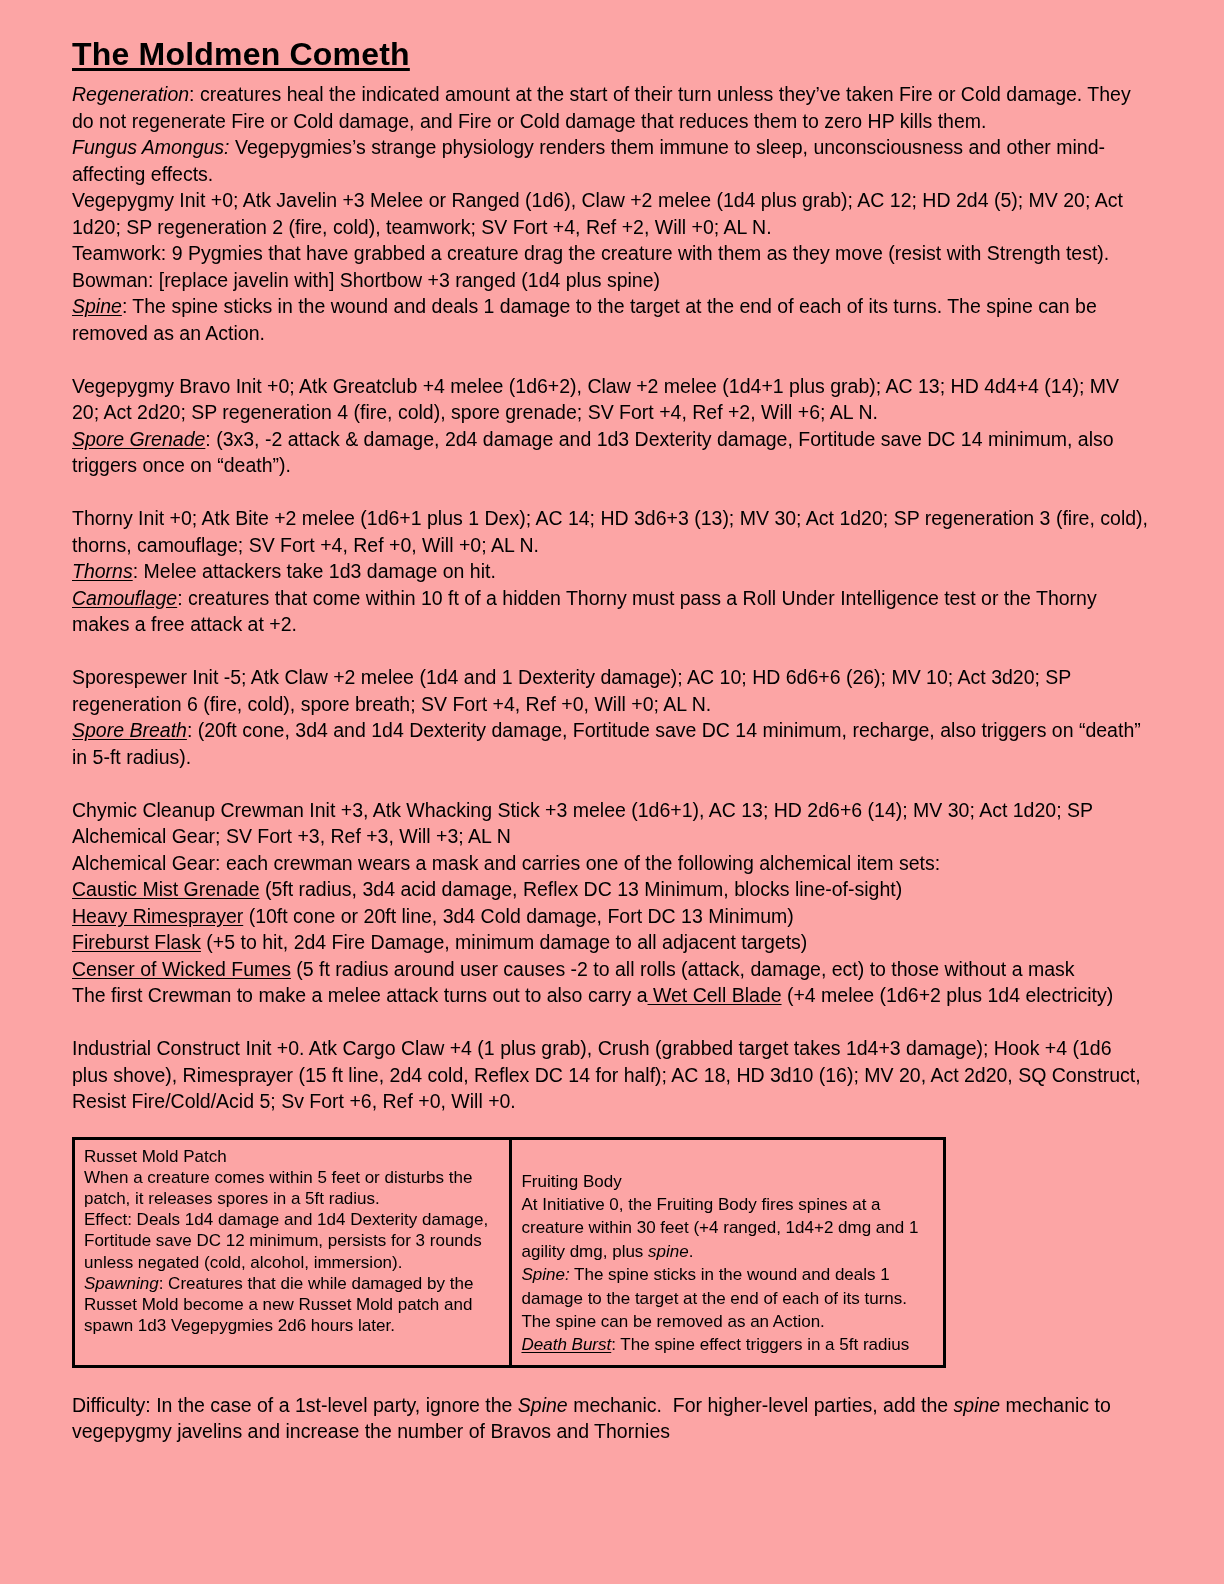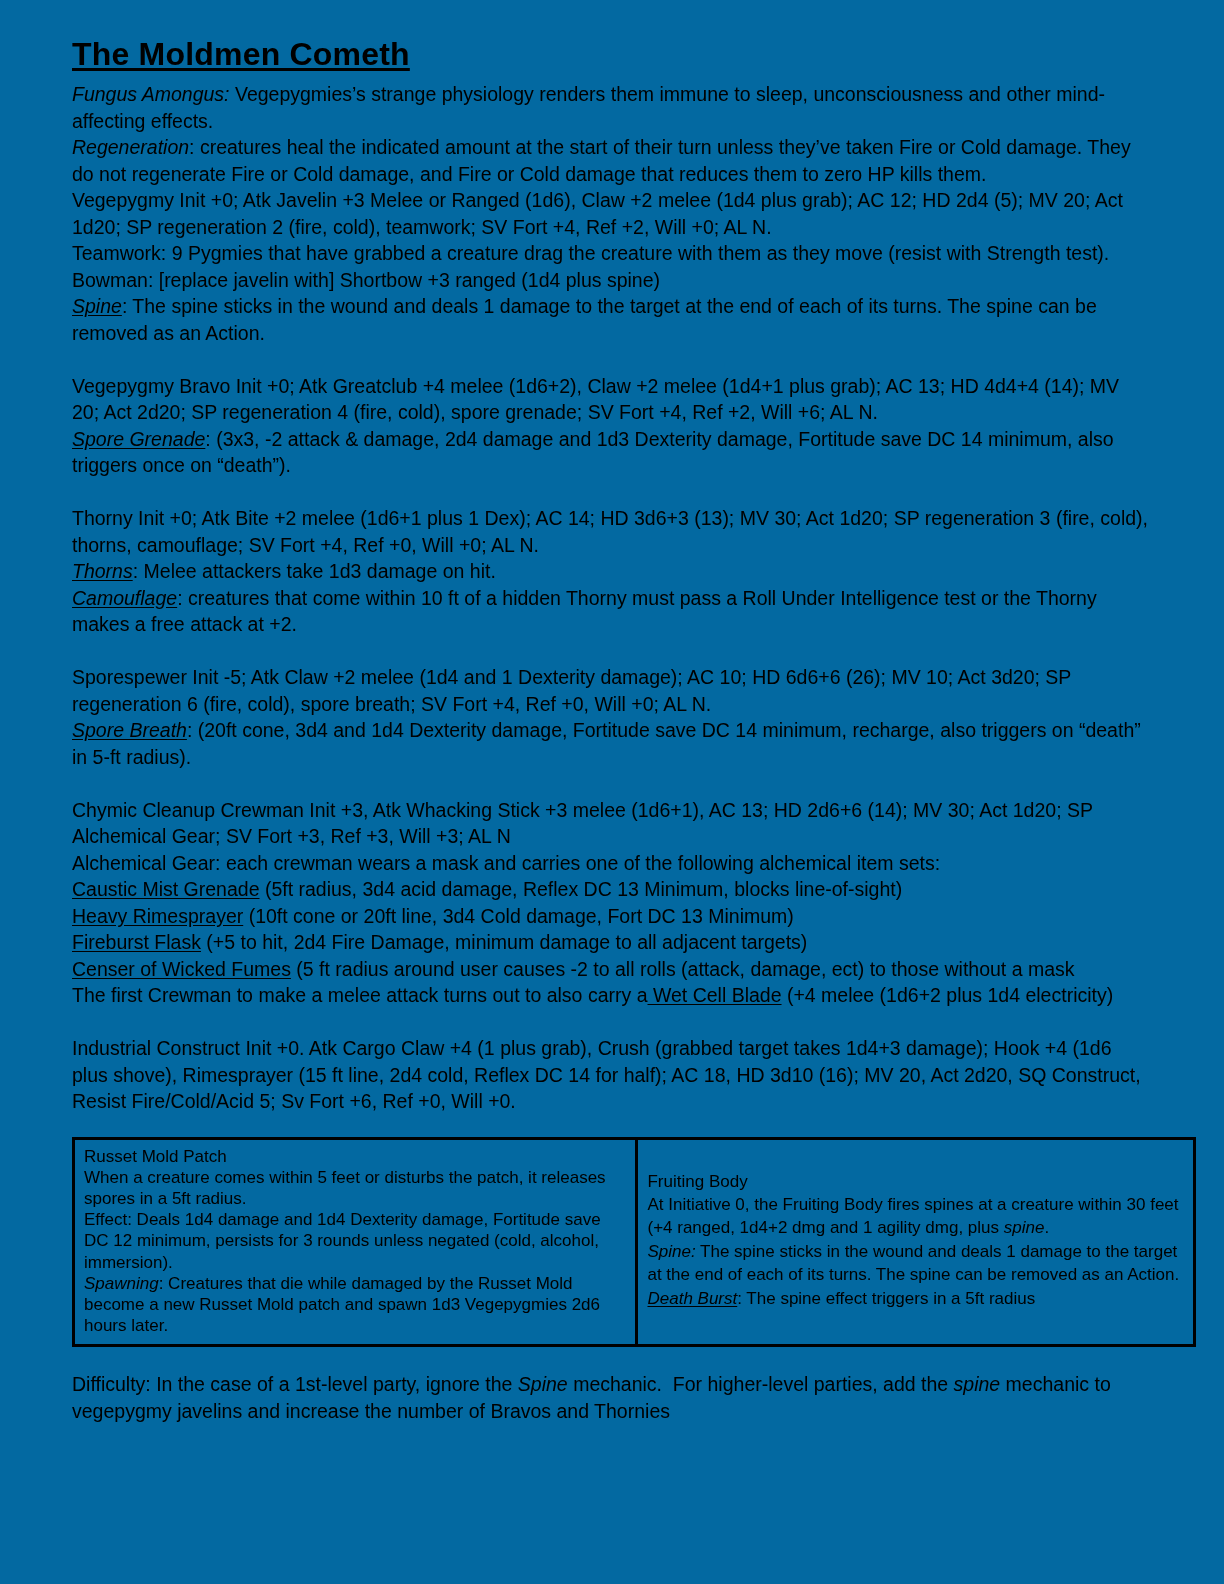--- a/index.html
+++ b/index.html
@@ -1,19 +1,19 @@
 <!DOCTYPE html>
 <html><head>
 <meta charset="utf-8">
 <style>
   html,body{margin:0;padding:0;background:#ffffff;}
   .page{
     position:relative;
     width:1224px;height:1584px;
-    background:#0369a1;
+    background:#fca5a5;
     box-sizing:border-box;
     padding:36px 74px 0 72px;
     font-family:"Liberation Sans","DejaVu Sans",sans-serif;
     color:#000000;
     overflow:hidden;
   }
   .title{
     font-size:32px;line-height:37px;font-weight:700;
     margin:0 0 8px 0;
     text-decoration:underline;
@@ -27,41 +27,41 @@
     margin:0;
     white-space:pre-wrap;
   }
   .para.gap{margin-top:26.5px;}
   .b{font-weight:400;}
   .i{font-style:italic;}
   .u{text-decoration:underline;text-underline-offset:2px;}
   .iu{font-style:italic;text-decoration:underline;text-underline-offset:2px;}
   .mold-table{
     display:flex;
-    width:1124px;
+    width:874px;
     box-sizing:border-box;
     border:3px solid #000000;
     margin-top:22px;
   }
   .cell{box-sizing:border-box;padding:6px 10px 8px 9px;}
   .cell .para{font-size:17px;line-height:21.2px;}
   .cell-left{width:50.4%;border-right:3px solid #000000;}
   .cell-right{width:49.6%;margin-top:24px;}
   .cell-right .para{line-height:23.4px;}
   .footer-para{margin-top:24px;}
 </style>
 </head>
 <body>
 
 <div class="page">
   <h1 class="title">The Moldmen Cometh</h1>
 
   <div id="flow">
+      <div class="para"><span class="i">Regeneration</span><span>: creatures heal the indicated amount at the start of their turn unless they’ve taken Fire or Cold damage. They do not regenerate Fire or Cold damage, and Fire or Cold damage that reduces them to zero HP kills them.</span></div>
       <div class="para"><span class="i">Fungus Amongus:</span><span> Vegepygmies’s strange physiology renders them immune to sleep, unconsciousness and other mind-affecting effects.</span></div>
-      <div class="para"><span class="i">Regeneration</span><span>: creatures heal the indicated amount at the start of their turn unless they’ve taken Fire or Cold damage. They do not regenerate Fire or Cold damage, and Fire or Cold damage that reduces them to zero HP kills them.</span></div>
       <div class="para"><span class="b">Vegepygmy</span><span> Init +0; Atk Javelin +3 Melee or Ranged (1d6), Claw +2 melee (1d4 plus grab); AC 12; HD 2d4 (5); MV 20; Act 1d20; SP regeneration 2 (fire, cold), teamwork; SV Fort +4, Ref +2, Will +0; AL N.</span></div>
       <div class="para"><span>Teamwork: 9 Pygmies that have grabbed a creature drag the creature with them as they move (resist with Strength test).</span></div>
       <div class="para"><span class="b">Bowman</span><span>: [replace javelin with] Shortbow +3 ranged (1d4 plus spine)</span></div>
       <div class="para"><span class="iu">Spine</span><span>: The spine sticks in the wound and deals 1 damage to the target at the end of each of its turns. The spine can be removed as an Action.</span></div>
       <div class="para gap"><span class="b">Vegepygmy Bravo</span><span> Init +0; Atk Greatclub +4 melee (1d6+2), Claw +2 melee (1d4+1 plus grab); AC 13; HD 4d4+4 (14); MV 20; Act 2d20; SP regeneration 4 (fire, cold), spore grenade; SV Fort +4, Ref +2, Will +6; AL N.</span></div>
       <div class="para"><span class="iu">Spore Grenade</span><span>: (3x3, -2 attack &amp; damage, 2d4 damage and 1d3 Dexterity damage, Fortitude save DC 14 minimum, also triggers once on “death”).</span></div>
       <div class="para gap"><span class="b">Thorny</span><span> Init +0; Atk Bite +2 melee (1d6+1 plus 1 Dex); AC 14; HD 3d6+3 (13); MV 30; Act 1d20; SP regeneration 3 (fire, cold), thorns, camouflage; SV Fort +4, Ref +0, Will +0; AL N.</span></div>
       <div class="para"><span class="iu">Thorns</span><span>: Melee attackers take 1d3 damage on hit.</span></div>
       <div class="para"><span class="iu">Camouflage</span><span>: creatures that come within 10 ft of a hidden Thorny must pass a Roll Under Intelligence test or the Thorny makes a free attack at +2.</span></div>
       <div class="para gap"><span class="b">Sporespewer</span><span> Init -5; Atk Claw +2 melee (1d4 and 1 Dexterity damage); AC 10; HD 6d6+6 (26); MV 10; Act 3d20; SP regeneration 6 (fire, cold), spore breath; SV Fort +4, Ref +0, Will +0; AL N.</span></div>

